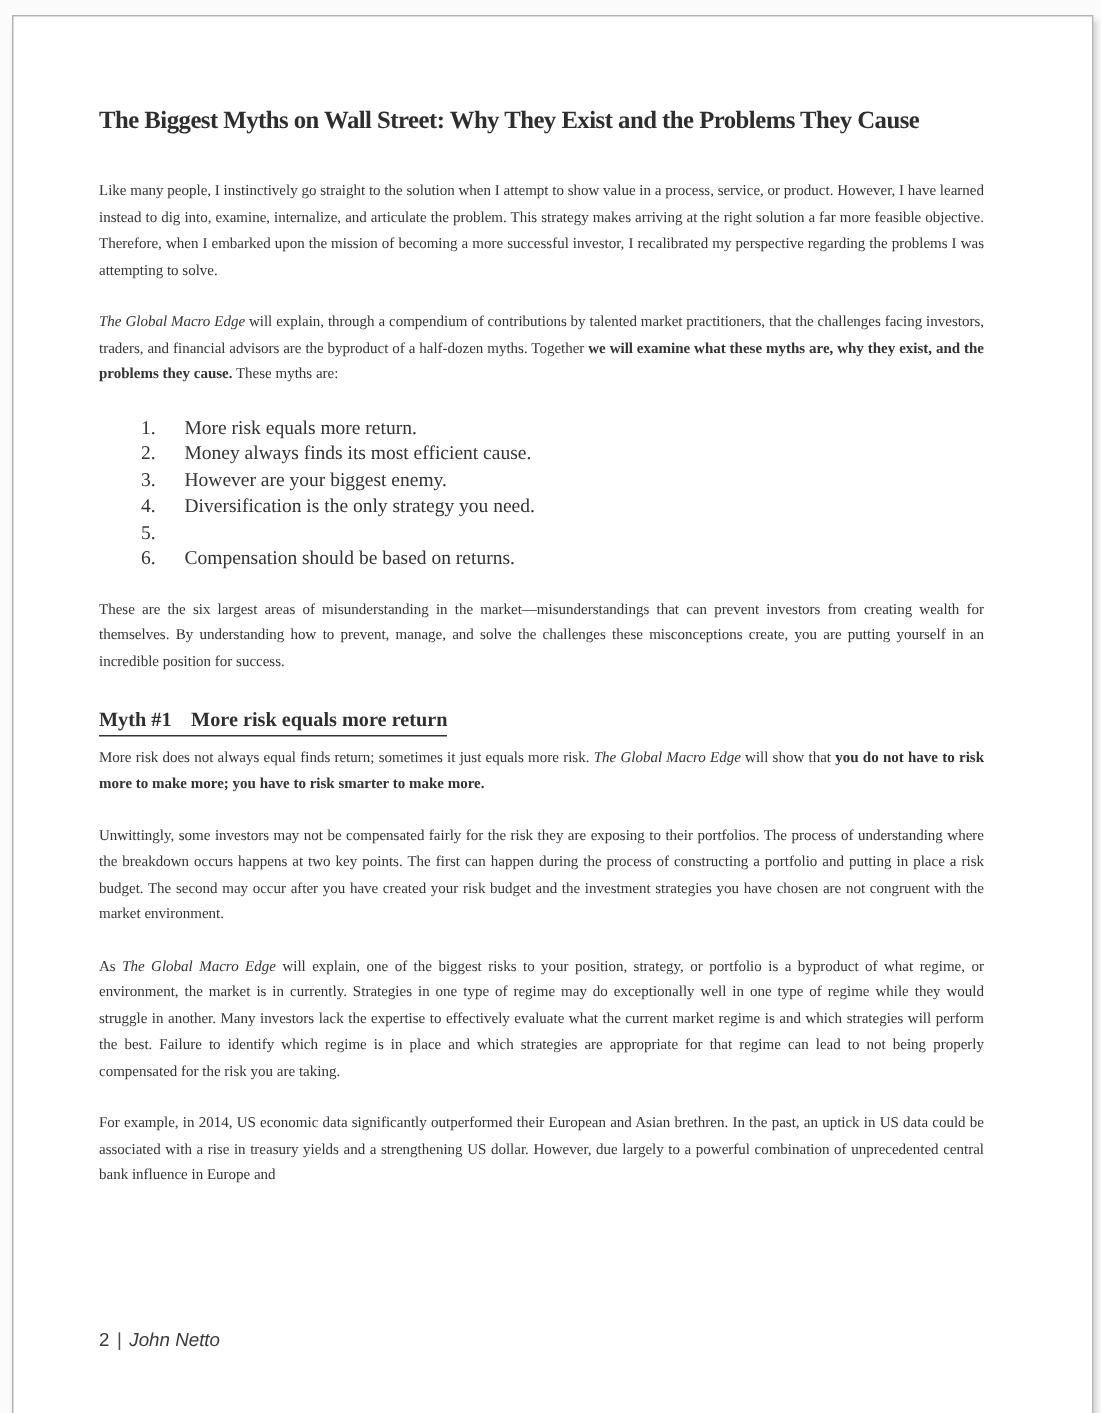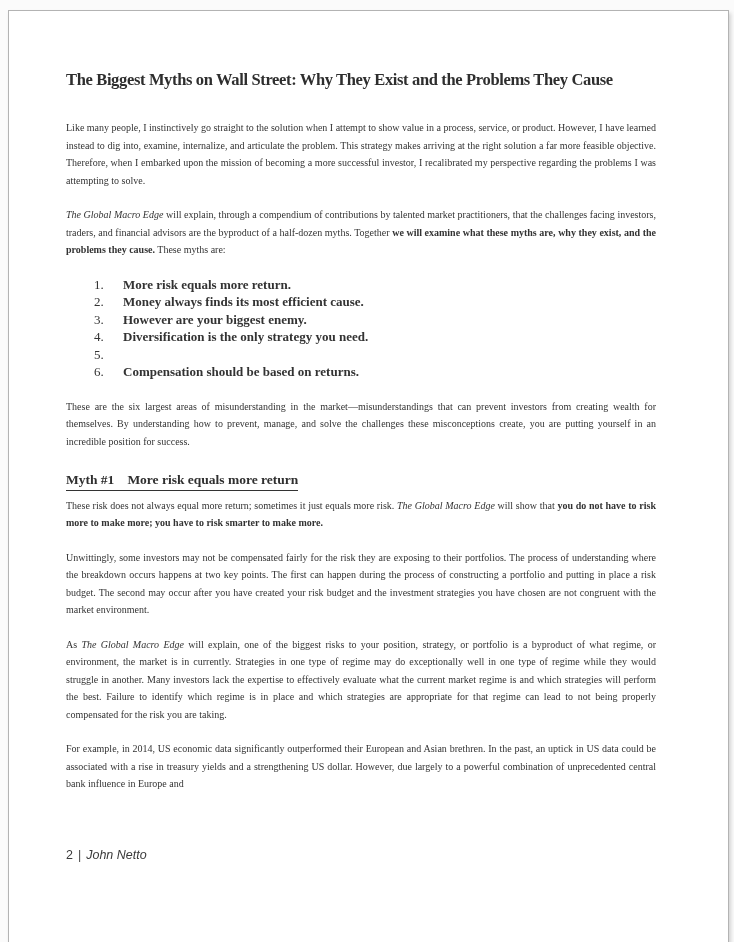--- a/index.html
+++ b/index.html
@@ -52,42 +52,42 @@
     font-size: 13px;
     line-height: 17.5px;
     color: #333333;
   }
   .myth-num {
     width: 29px;
     margin-left: 28px;
     flex: 0 0 auto;
   }
   .myth-text {
-    font-weight: bold;
+    font-weight: normal;
   }
   .myth-heading {
     font-size: 13.5px;
     font-weight: bold;
     color: #2f2f2f;
     margin: 21px 0 6px 0;
     line-height: 17.5px;
   }
   .heading-underline {
     display: inline-block;
     border-bottom: 1.3px solid #333333;
     padding-bottom: 1px;
   }
   .heading-gap {
     display: inline-block;
     width: 13px;
   }
   .footer {
     position: absolute;
     left: 57px;
-    top: 836px;
+    top: 874px;
     font-family: "Liberation Sans", sans-serif;
     font-size: 12.5px;
     color: #3a3a3a;
     line-height: 16px;
   }
   .footer .sep {
     margin: 0 5px;
     color: #4a4a4a;
   }
   .footer .author {
@@ -131,21 +131,21 @@
         <span class="myth-text">Compensation should be based on returns.</span>
       </div>
     </div>
 
     <p class="body-para"><span class="seg-normal">These are the six largest areas of misunderstanding in the market—misunderstandings that can prevent investors from creating wealth for themselves. By understanding how to prevent, manage, and solve the challenges these misconceptions create, you are putting yourself in an incredible position for success.</span></p>
 
     <h2 class="myth-heading">
       <span class="heading-underline"><span>Myth #1</span><span class="heading-gap"></span><span>More risk equals more return</span></span>
     </h2>
 
-    <p class="body-para"><span class="seg-normal">These risk does not always equal more return; sometimes it just equals more risk. </span><span class="seg-italic">The Global Macro Edge</span><span class="seg-normal"> will show that </span><span class="seg-bold">you do not have to risk more to make more; you have to risk smarter to make more.</span></p>
+    <p class="body-para"><span class="seg-normal">More risk does not always equal finds return; sometimes it just equals more risk. </span><span class="seg-italic">The Global Macro Edge</span><span class="seg-normal"> will show that </span><span class="seg-bold">you do not have to risk more to make more; you have to risk smarter to make more.</span></p>
 
     <p class="body-para"><span class="seg-normal">Unwittingly, some investors may not be compensated fairly for the risk they are exposing to their portfolios. The process of understanding where the breakdown occurs happens at two key points. The first can happen during the process of constructing a portfolio and putting in place a risk budget. The second may occur after you have created your risk budget and the investment strategies you have chosen are not congruent with the market environment.</span></p>
 
     <p class="body-para"><span class="seg-normal">As </span><span class="seg-italic">The Global Macro Edge</span><span class="seg-normal"> will explain, one of the biggest risks to your position, strategy, or portfolio is a byproduct of what regime, or environment, the market is in currently. Strategies in one type of regime may do exceptionally well in one type of regime while they would struggle in another. Many investors lack the expertise to effectively evaluate what the current market regime is and which strategies will perform the best. Failure to identify which regime is in place and which strategies are appropriate for that regime can lead to not being properly compensated for the risk you are taking.</span></p>
 
     <p class="body-para"><span class="seg-normal">For example, in 2014, US economic data significantly outperformed their European and Asian brethren. In the past, an uptick in US data could be associated with a rise in treasury yields and a strengthening US dollar. However, due largely to a powerful combination of unprecedented central bank influence in Europe and</span></p>
 
   </div>
 
   <div class="footer">

